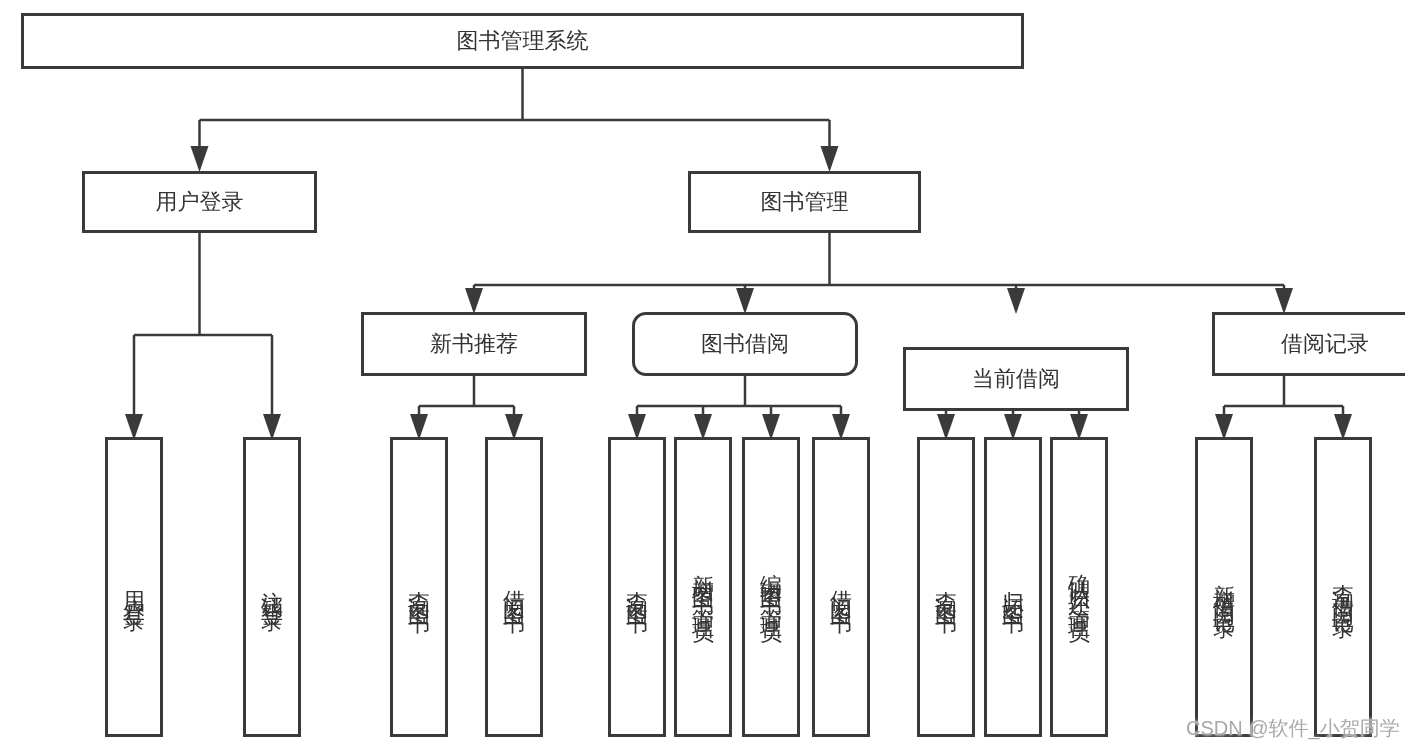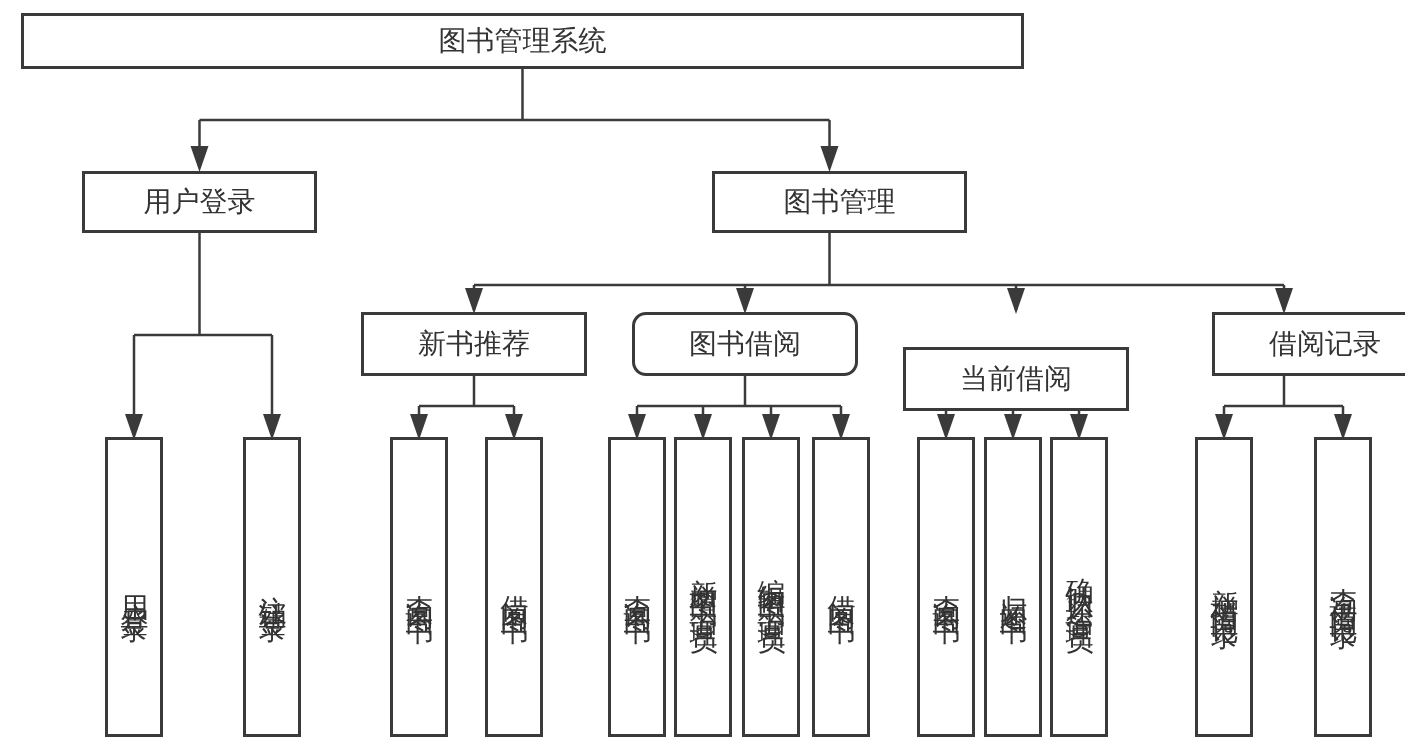--- a/index.html
+++ b/index.html
@@ -23,36 +23,36 @@
   }
   .node {
     position: absolute;
     box-sizing: border-box;
     border: 3px solid #3a3a3a;
     background: #ffffff;
     color: #333333;
     display: flex;
     align-items: center;
     justify-content: center;
-    font-size: 28px;
+    font-size: 22px;
     line-height: 1;
     white-space: nowrap;
   }
   .leaf {
     writing-mode: vertical-rl;
     text-orientation: mixed;
     letter-spacing: 7px;
     white-space: normal;
     line-height: 1;
   }
   
   .n-root  { left: 21px;  top: 13px;  width: 1003px; height: 56px; }
   
   .n-l1-0  { left: 82px;  top: 171px; width: 235px; height: 62px; }
-  .n-l1-1  { left: 712px; top: 171px; width: 255px; height: 62px; }
+  .n-l1-1  { left: 688px; top: 171px; width: 233px; height: 62px; }
   
   .n-l2    { top: 312px; width: 226px; height: 64px; }
   .n-l2-0  { left: 361px; }
   .n-l2-1  { left: 632px; border-radius: 14px; }
   .n-l2-2  { left: 903px; margin-top: 35px; }
   .n-l2-3  { left: 1212px; }
   
   .n-leaf  { top: 437px; width: 58px; height: 300px; }
   .n-g1-0  { left: 105px; }
   .n-g1-1  { left: 243px; }
@@ -173,14 +173,15 @@
   <div class="node leaf n-leaf n-g3-2">编辑图书（管理员）</div>
   <div class="node leaf n-leaf n-g3-3">借阅图书</div>
 
   <div class="node leaf n-leaf n-g4-0">查询图书</div>
   <div class="node leaf n-leaf n-g4-1">归还图书</div>
   <div class="node leaf n-leaf n-g4-2">确认归还（管理员）</div>
 
   <div class="node leaf n-leaf n-g5-0">新增借阅记录</div>
   <div class="node leaf n-leaf n-g5-1">查询借阅记录</div>
 
+  <div id="watermark">CSDN @软件_小贺同学</div>
 
 </div>
 
 </body></html>

